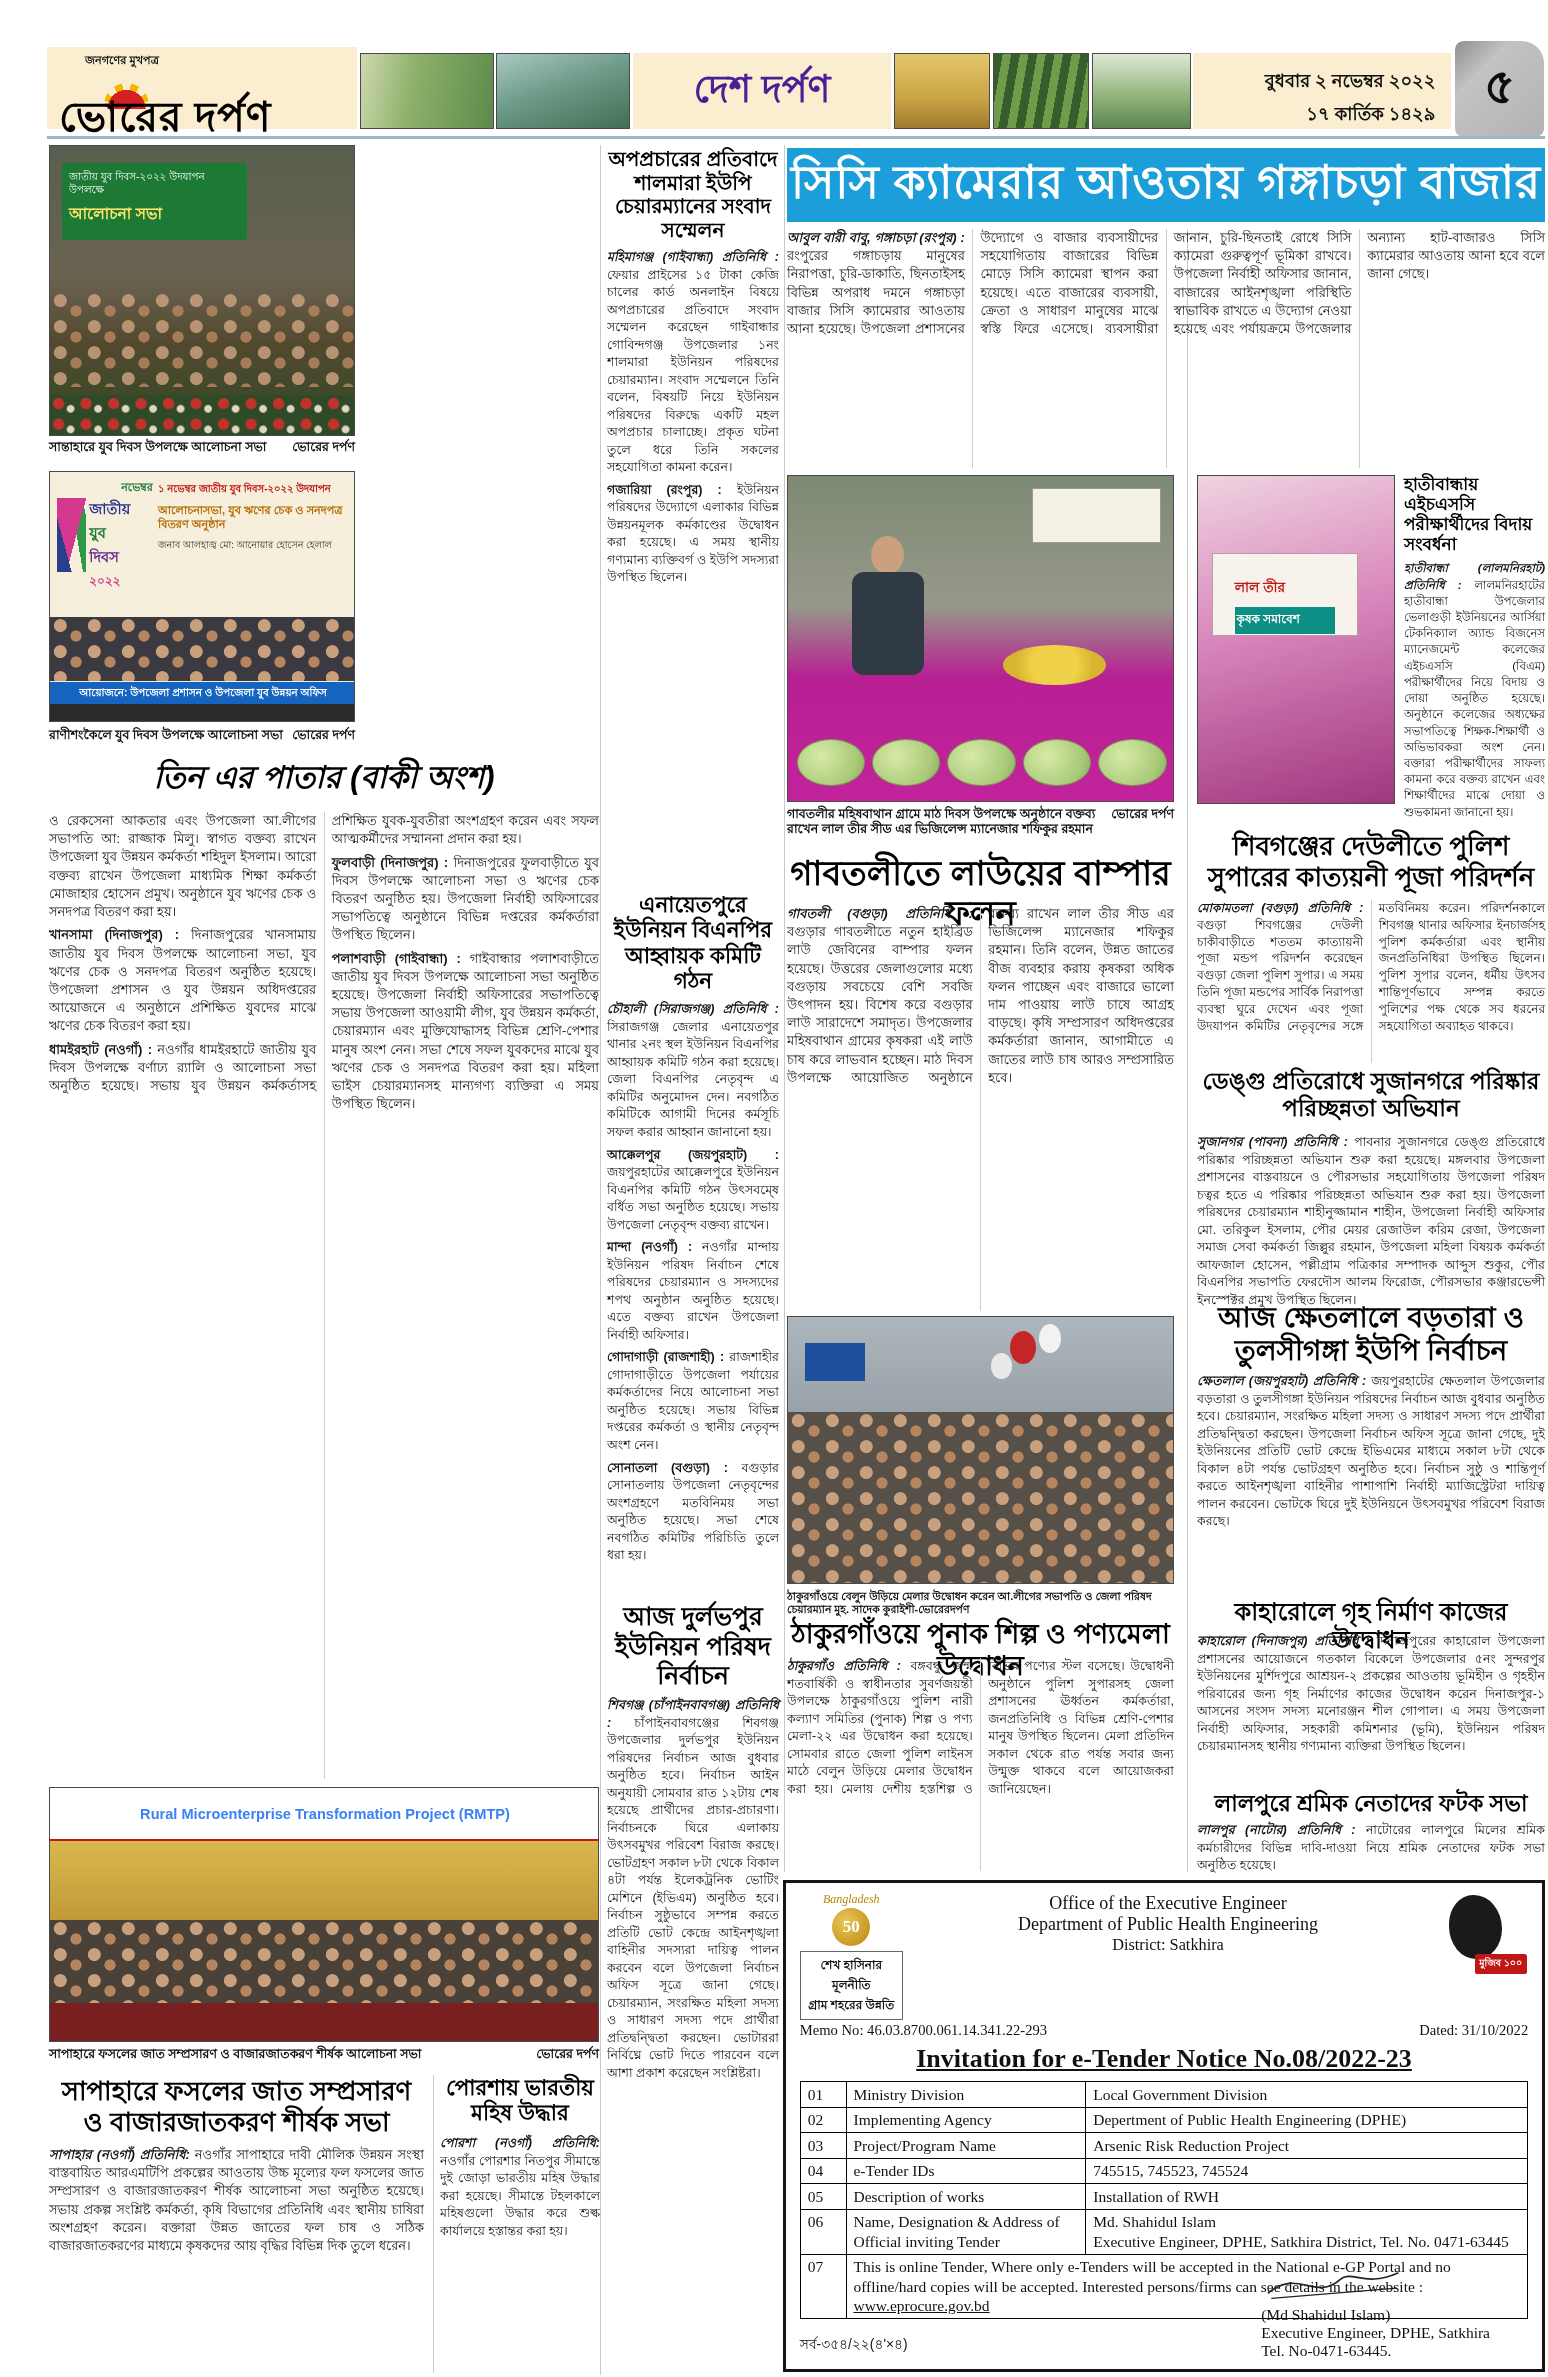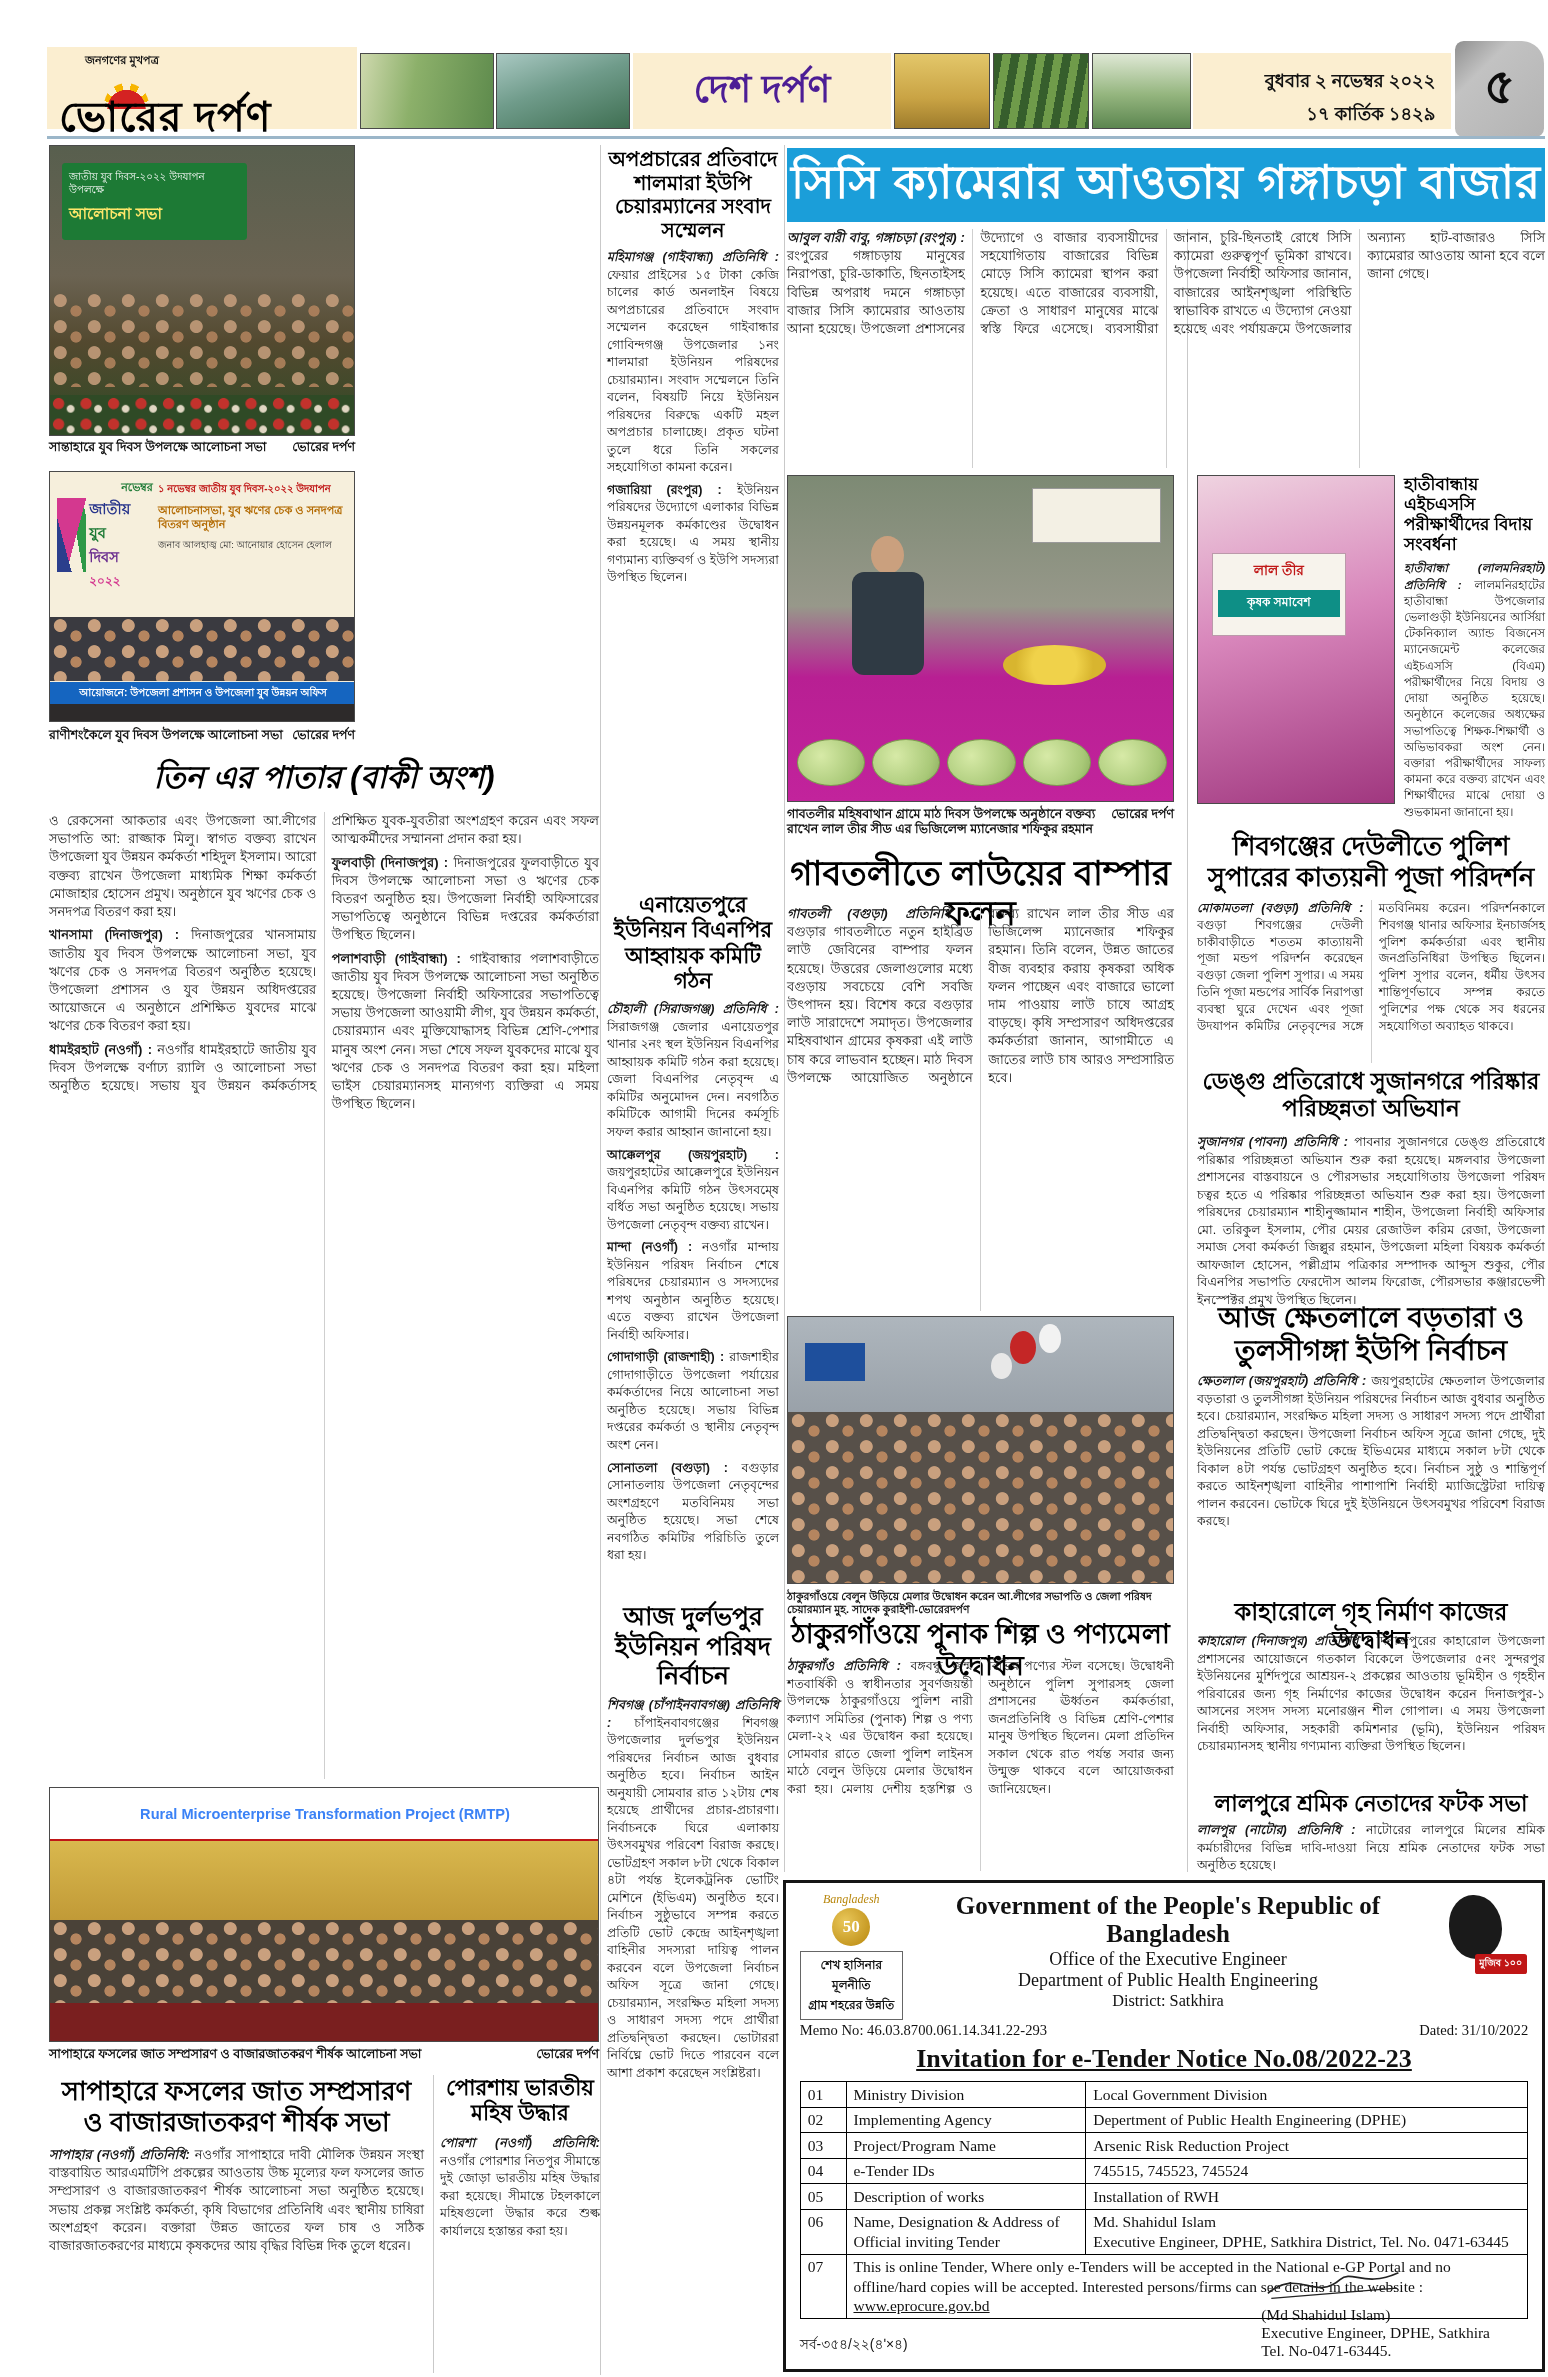--- a/index.html
+++ b/index.html
@@ -206,21 +206,21 @@
 <div class="abs" style="left:787px;top:1590px;width:387px;font-size:10.8px;font-weight:bold;line-height:1.2">
   <span>ঠাকুরগাঁওয়ে বেলুন উড়িয়ে মেলার উদ্বোধন করেন আ.লীগের সভাপতি ও জেলা পরিষদ চেয়ারম্যান মুহ. সাদেক কুরাইশী-ভোরেরদর্পণ</span>
 </div>
 
 <div class="abs hb" style="left:787px;top:1619px;width:387px;font-size:27px">ঠাকুরগাঁওয়ে পুনাক শিল্প ও পণ্যমেলা উদ্বোধন</div>
 <div class="abs bd cols2" style="left:787px;top:1658px;width:387px;height:213px;font-size:12.5px">
   <p><span class="by">ঠাকুরগাঁও প্রতিনিধি :</span> <span>বঙ্গবন্ধু জন্ম শতবার্ষিকী ও স্বাধীনতার সুবর্ণজয়ন্তী উপলক্ষে ঠাকুরগাঁওয়ে পুলিশ নারী কল্যাণ সমিতির (পুনাক) শিল্প ও পণ্য মেলা-২২ এর উদ্বোধন করা হয়েছে। সোমবার রাতে জেলা পুলিশ লাইনস মাঠে বেলুন উড়িয়ে মেলার উদ্বোধন করা হয়। মেলায় দেশীয় হস্তশিল্প ও বিভিন্ন পণ্যের স্টল বসেছে। উদ্বোধনী অনুষ্ঠানে পুলিশ সুপারসহ জেলা প্রশাসনের ঊর্ধ্বতন কর্মকর্তারা, জনপ্রতিনিধি ও বিভিন্ন শ্রেণি-পেশার মানুষ উপস্থিত ছিলেন। মেলা প্রতিদিন সকাল থেকে রাত পর্যন্ত সবার জন্য উন্মুক্ত থাকবে বলে আয়োজকরা জানিয়েছেন।</span></p>
 </div>
 
 <div class="ph" style="left:1197px;top:475px;width:198px;height:329px;background:linear-gradient(165deg,#efd3e0 0%,#d886bb 45%,#a0377f 100%)">
-  <div class="abs" style="left:13.8px;top:77px;width:134px;height:83px;background:#f7f3ec;border:0.9px solid #b9a; padding:5px;text-align:center">
+  <div class="abs" style="left:13.8px;top:77px;width:146px;height:83px;background:#f7f3ec;border:0.9px solid #b9a; padding:22px;">
     <div style="color:#c01616;font-weight:bold;font-size:13.8px">লাল তীর</div>
     <div style="background:#0e8f86;color:#fff;font-weight:bold;font-size:12px;margin-top:6.9px;padding:3.4px 1.7px">
       <span>কৃষক সমাবেশ</span>
     </div>
   </div>
 </div>
 <div class="abs" style="left:1404px;top:475px;width:141px;height:329px">
   <div class="hb" style="font-size:17px;text-align:left">হাতীবান্ধায় এইচএসসি পরীক্ষার্থীদের বিদায় সংবর্ধনা</div>
   <div class="bd" style="margin-top:5.2px;font-size:11.6px"><span class="by">হাতীবান্ধা (লালমনিরহাট) প্রতিনিধি :</span> <span>লালমনিরহাটের হাতীবান্ধা উপজেলার ভেলাগুড়ী ইউনিয়নের আর্সিয়া টেকনিক্যাল অ্যান্ড বিজনেস ম্যানেজমেন্ট কলেজের এইচএসসি (বিএম) পরীক্ষার্থীদের নিয়ে বিদায় ও দোয়া অনুষ্ঠিত হয়েছে। অনুষ্ঠানে কলেজের অধ্যক্ষের সভাপতিত্বে শিক্ষক-শিক্ষার্থী ও অভিভাবকরা অংশ নেন। বক্তারা পরীক্ষার্থীদের সাফল্য কামনা করে বক্তব্য রাখেন এবং শিক্ষার্থীদের মাঝে দোয়া ও শুভকামনা জানানো হয়।</span></div>
 </div>
@@ -254,21 +254,20 @@
   <div style="display:flex">
     <div style="width:103px;flex:none;text-align:center">
       <div style="color:#b8860b;font-style:italic;font-size:12px"><span>Bangladesh</span></div>
       <div style="width:38px;height:38px;border-radius:50%;background:radial-gradient(circle at 35% 35%,#e9c75a,#b8860b);color:#fff;font-weight:bold;font-size:17px;line-height:38px;margin:1.7px auto"><span>50</span></div>
       <div style="border:0.9px solid #666;padding:3.4px 1.7px;margin-top:5.2px;font-size:12px;font-weight:bold;font-family:'Liberation Sans',sans-serif">
         <div>শেখ হাসিনার মূলনীতি</div>
         <div>গ্রাম শহরের উন্নতি</div>
       </div>
     </div>
     <div style="flex:1;text-align:center">
-      <div style="font-size:25px;font-weight:bold">Government of the People's Republic of Bangladesh</div>
       <div style="font-size:18px;margin-top:1.7px">Office of the Executive Engineer</div>
       <div style="font-size:18px">Department of Public Health Engineering</div>
       <div style="font-size:16.3px">District: Satkhira</div>
     </div>
     <div style="width:95px;flex:none;position:relative;height:89px">
       <div style="position:absolute;left:15.5px;top:3.4px;width:53px;height:64px;background:#1a1a1a;border-radius:46% 54% 48% 52%"></div>
       <div style="position:absolute;right:1.7px;bottom:6.9px;background:#c01616;color:#fff;font-family:'Liberation Sans',sans-serif;font-size:9.5px;font-weight:bold;padding:2.6px 4.3px;border-radius:2.6px"><span>মুজিব ১০০</span></div>
     </div>
   </div>
 

